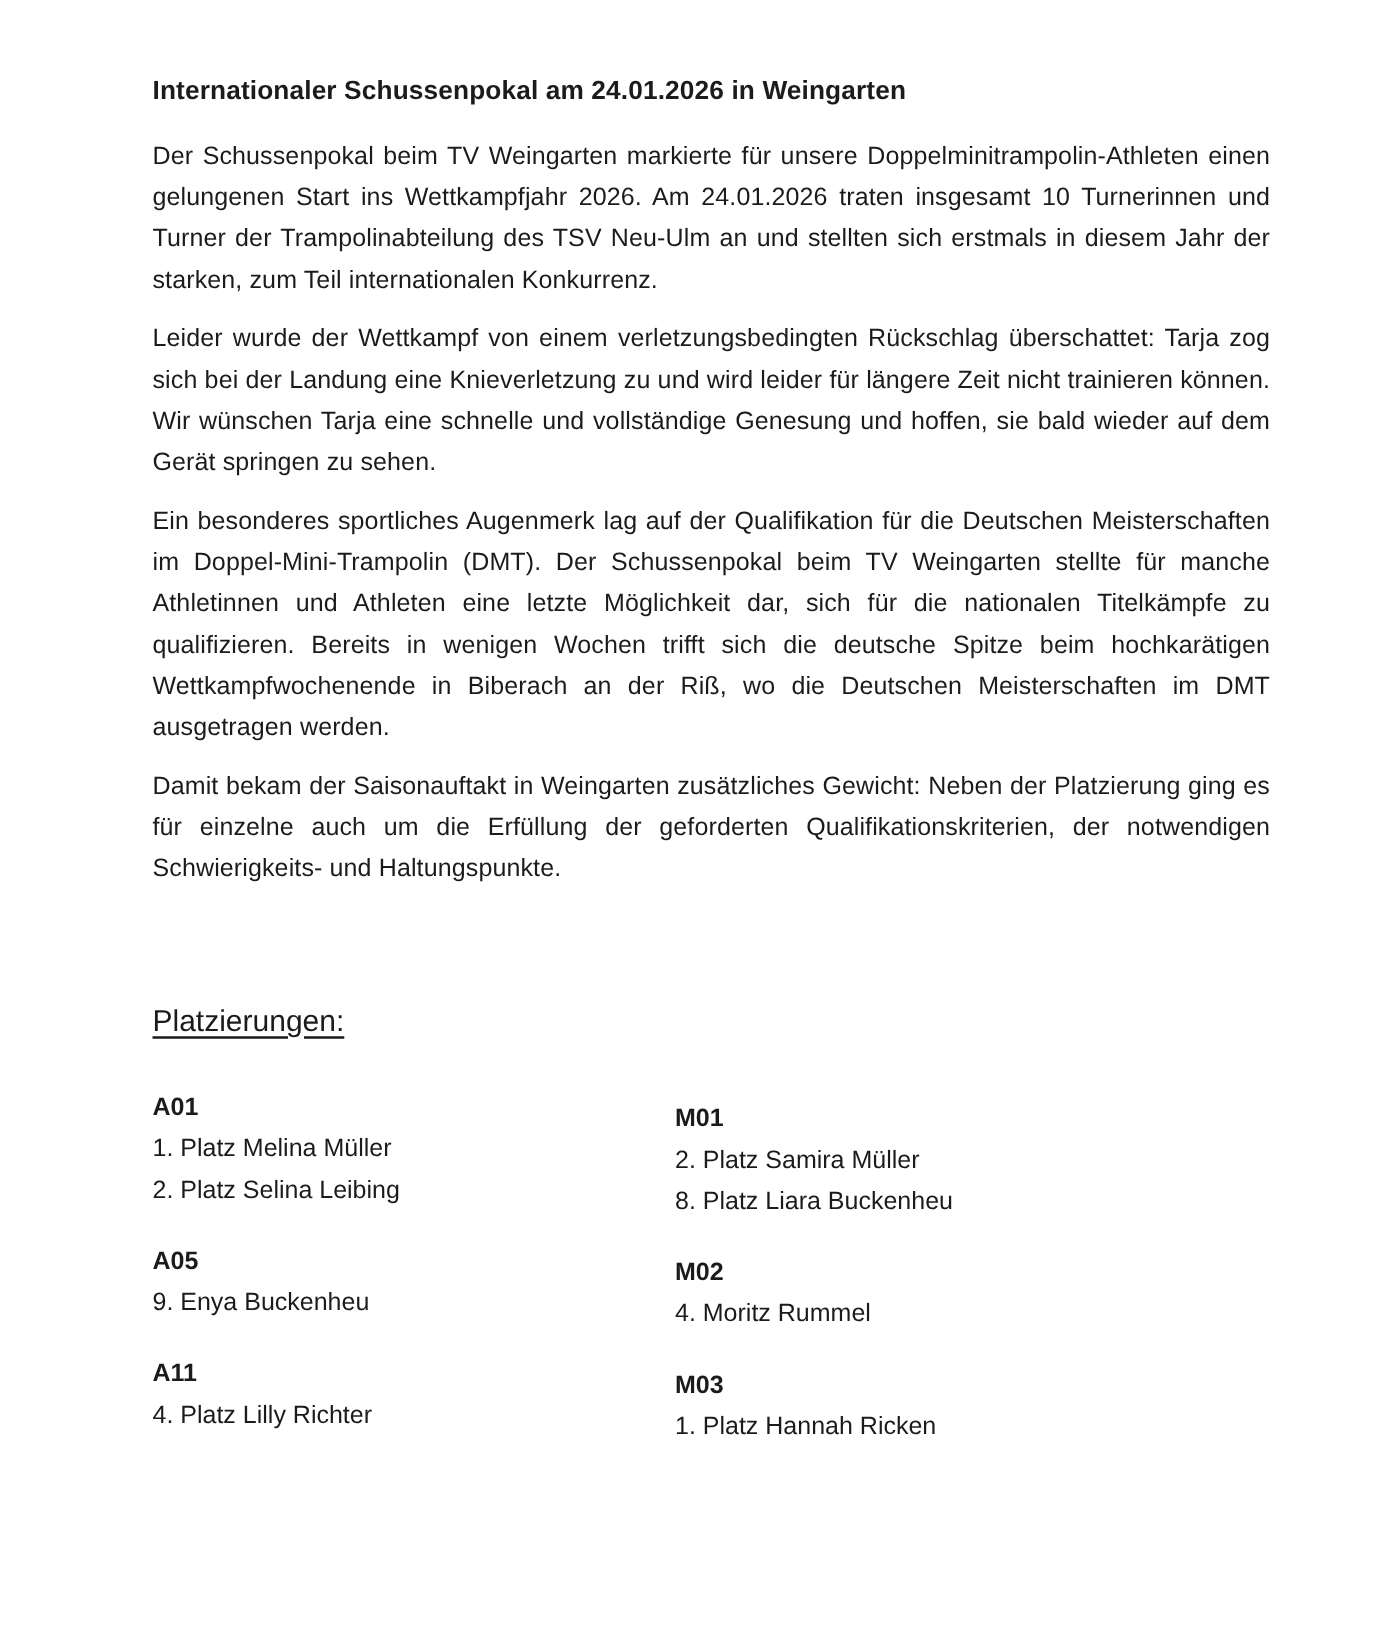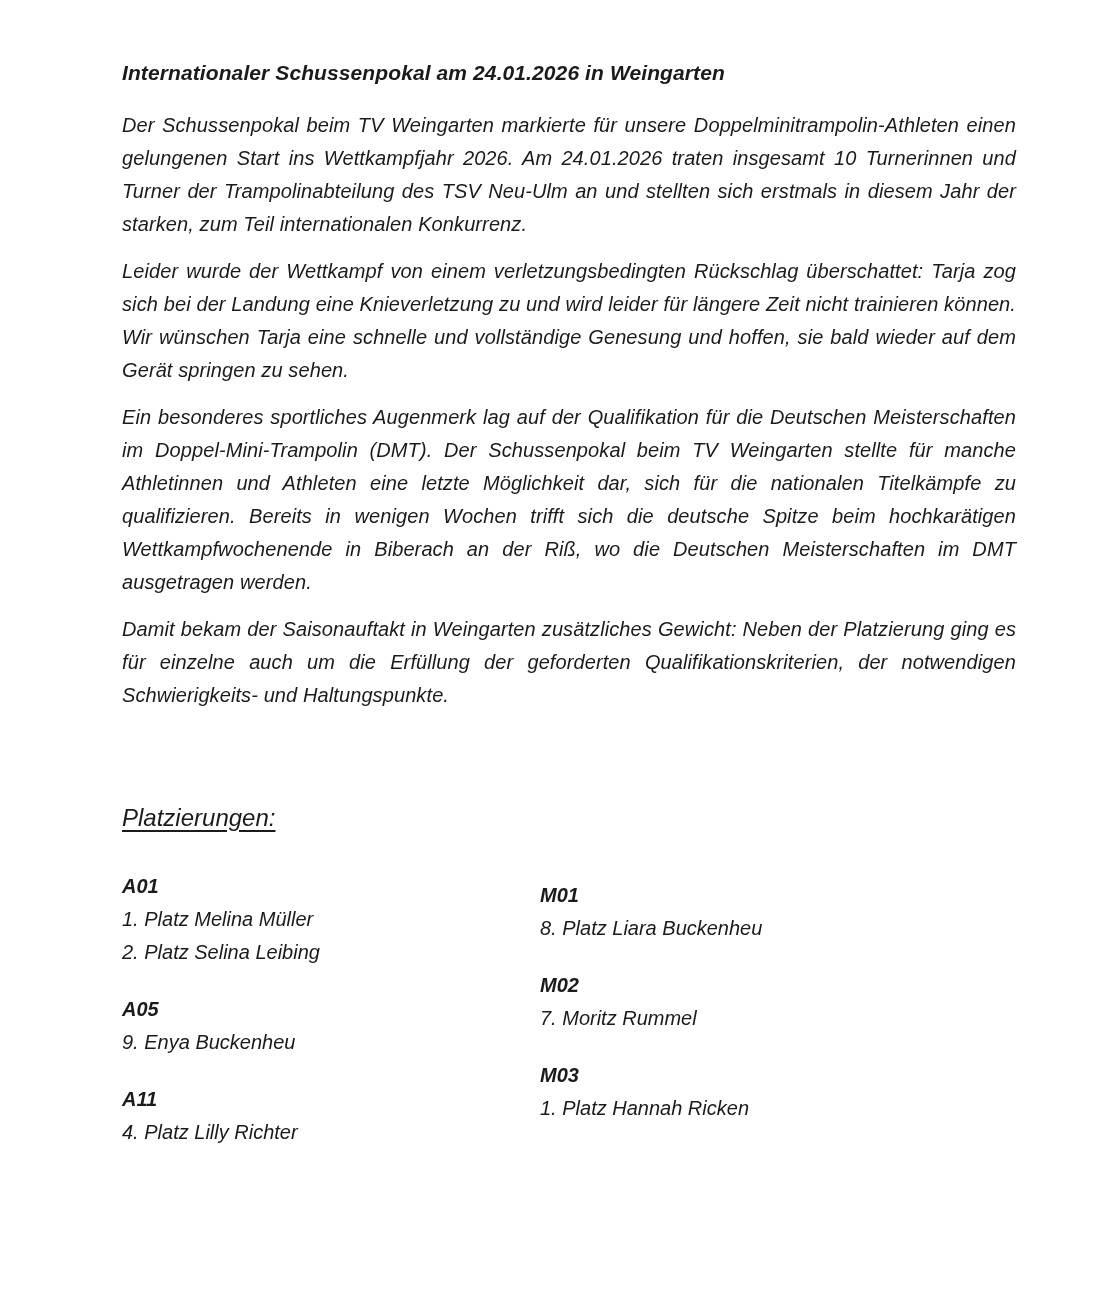--- a/index.html
+++ b/index.html
@@ -9,21 +9,20 @@
     background: #ffffff;
     overflow: hidden;
     font-family: "Liberation Sans", "DejaVu Sans", sans-serif;
     color: #1b1b1b;
   }
   .page {
     width: 1101px;
     height: 1311px;
     background: #ffffff;
     padding: 60px 85px 0 122px;
-    font-style: italic;
   }
   .doc-title {
     font-size: 21px;
     font-weight: 700;
     line-height: 25px;
     margin-bottom: 24px;
     letter-spacing: 0.1px;
   }
   .body-paragraph {
     font-size: 20px;
@@ -88,25 +87,26 @@
           <div class="result-entry">9. Enya Buckenheu</div>
         </div>
         <div class="result-group">
           <div class="result-category">A11</div>
           <div class="result-entry">4. Platz Lilly Richter</div>
         </div>
       </div>
     <div class="results-col-right">
         <div class="result-group">
           <div class="result-category">M01</div>
+          <div class="result-entry">2. Platz Samira Müller</div>
           <div class="result-entry">8. Platz Liara Buckenheu</div>
         </div>
         <div class="result-group">
           <div class="result-category">M02</div>
-          <div class="result-entry">7. Moritz Rummel</div>
+          <div class="result-entry">4. Moritz Rummel</div>
         </div>
         <div class="result-group">
           <div class="result-category">M03</div>
           <div class="result-entry">1. Platz Hannah Ricken</div>
         </div>
       </div>
   </div>
 
 </div>
 

